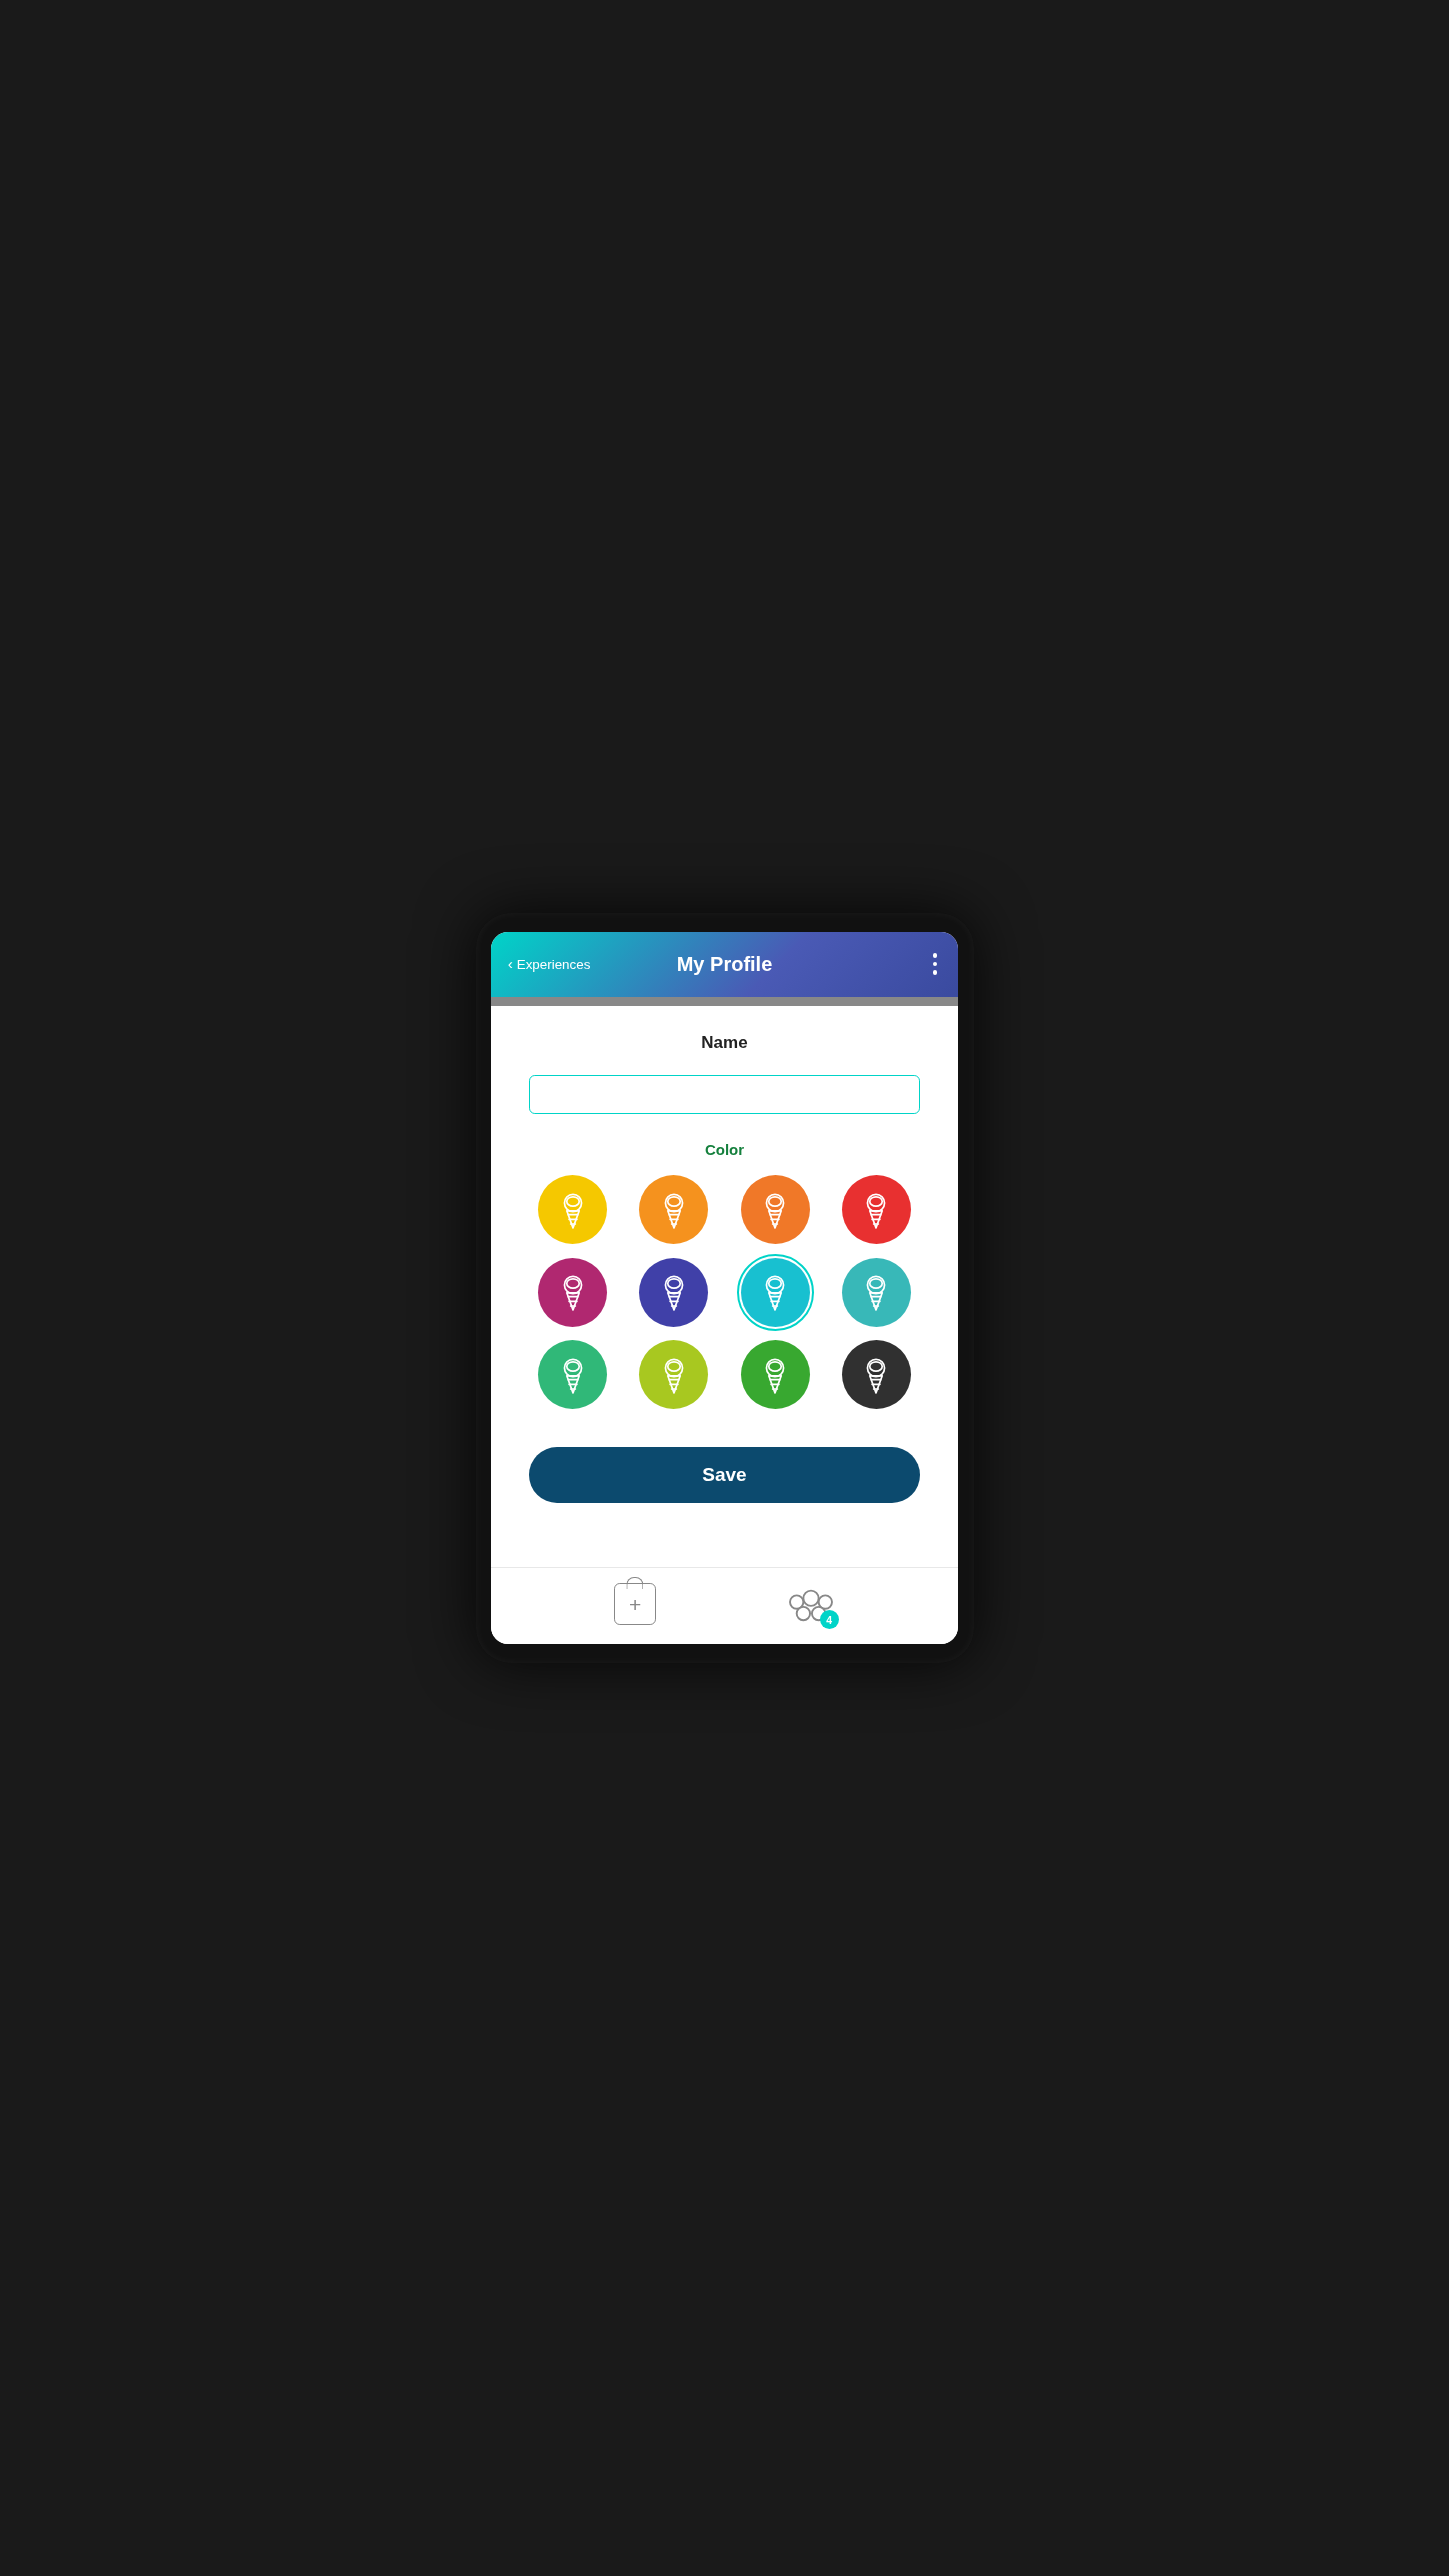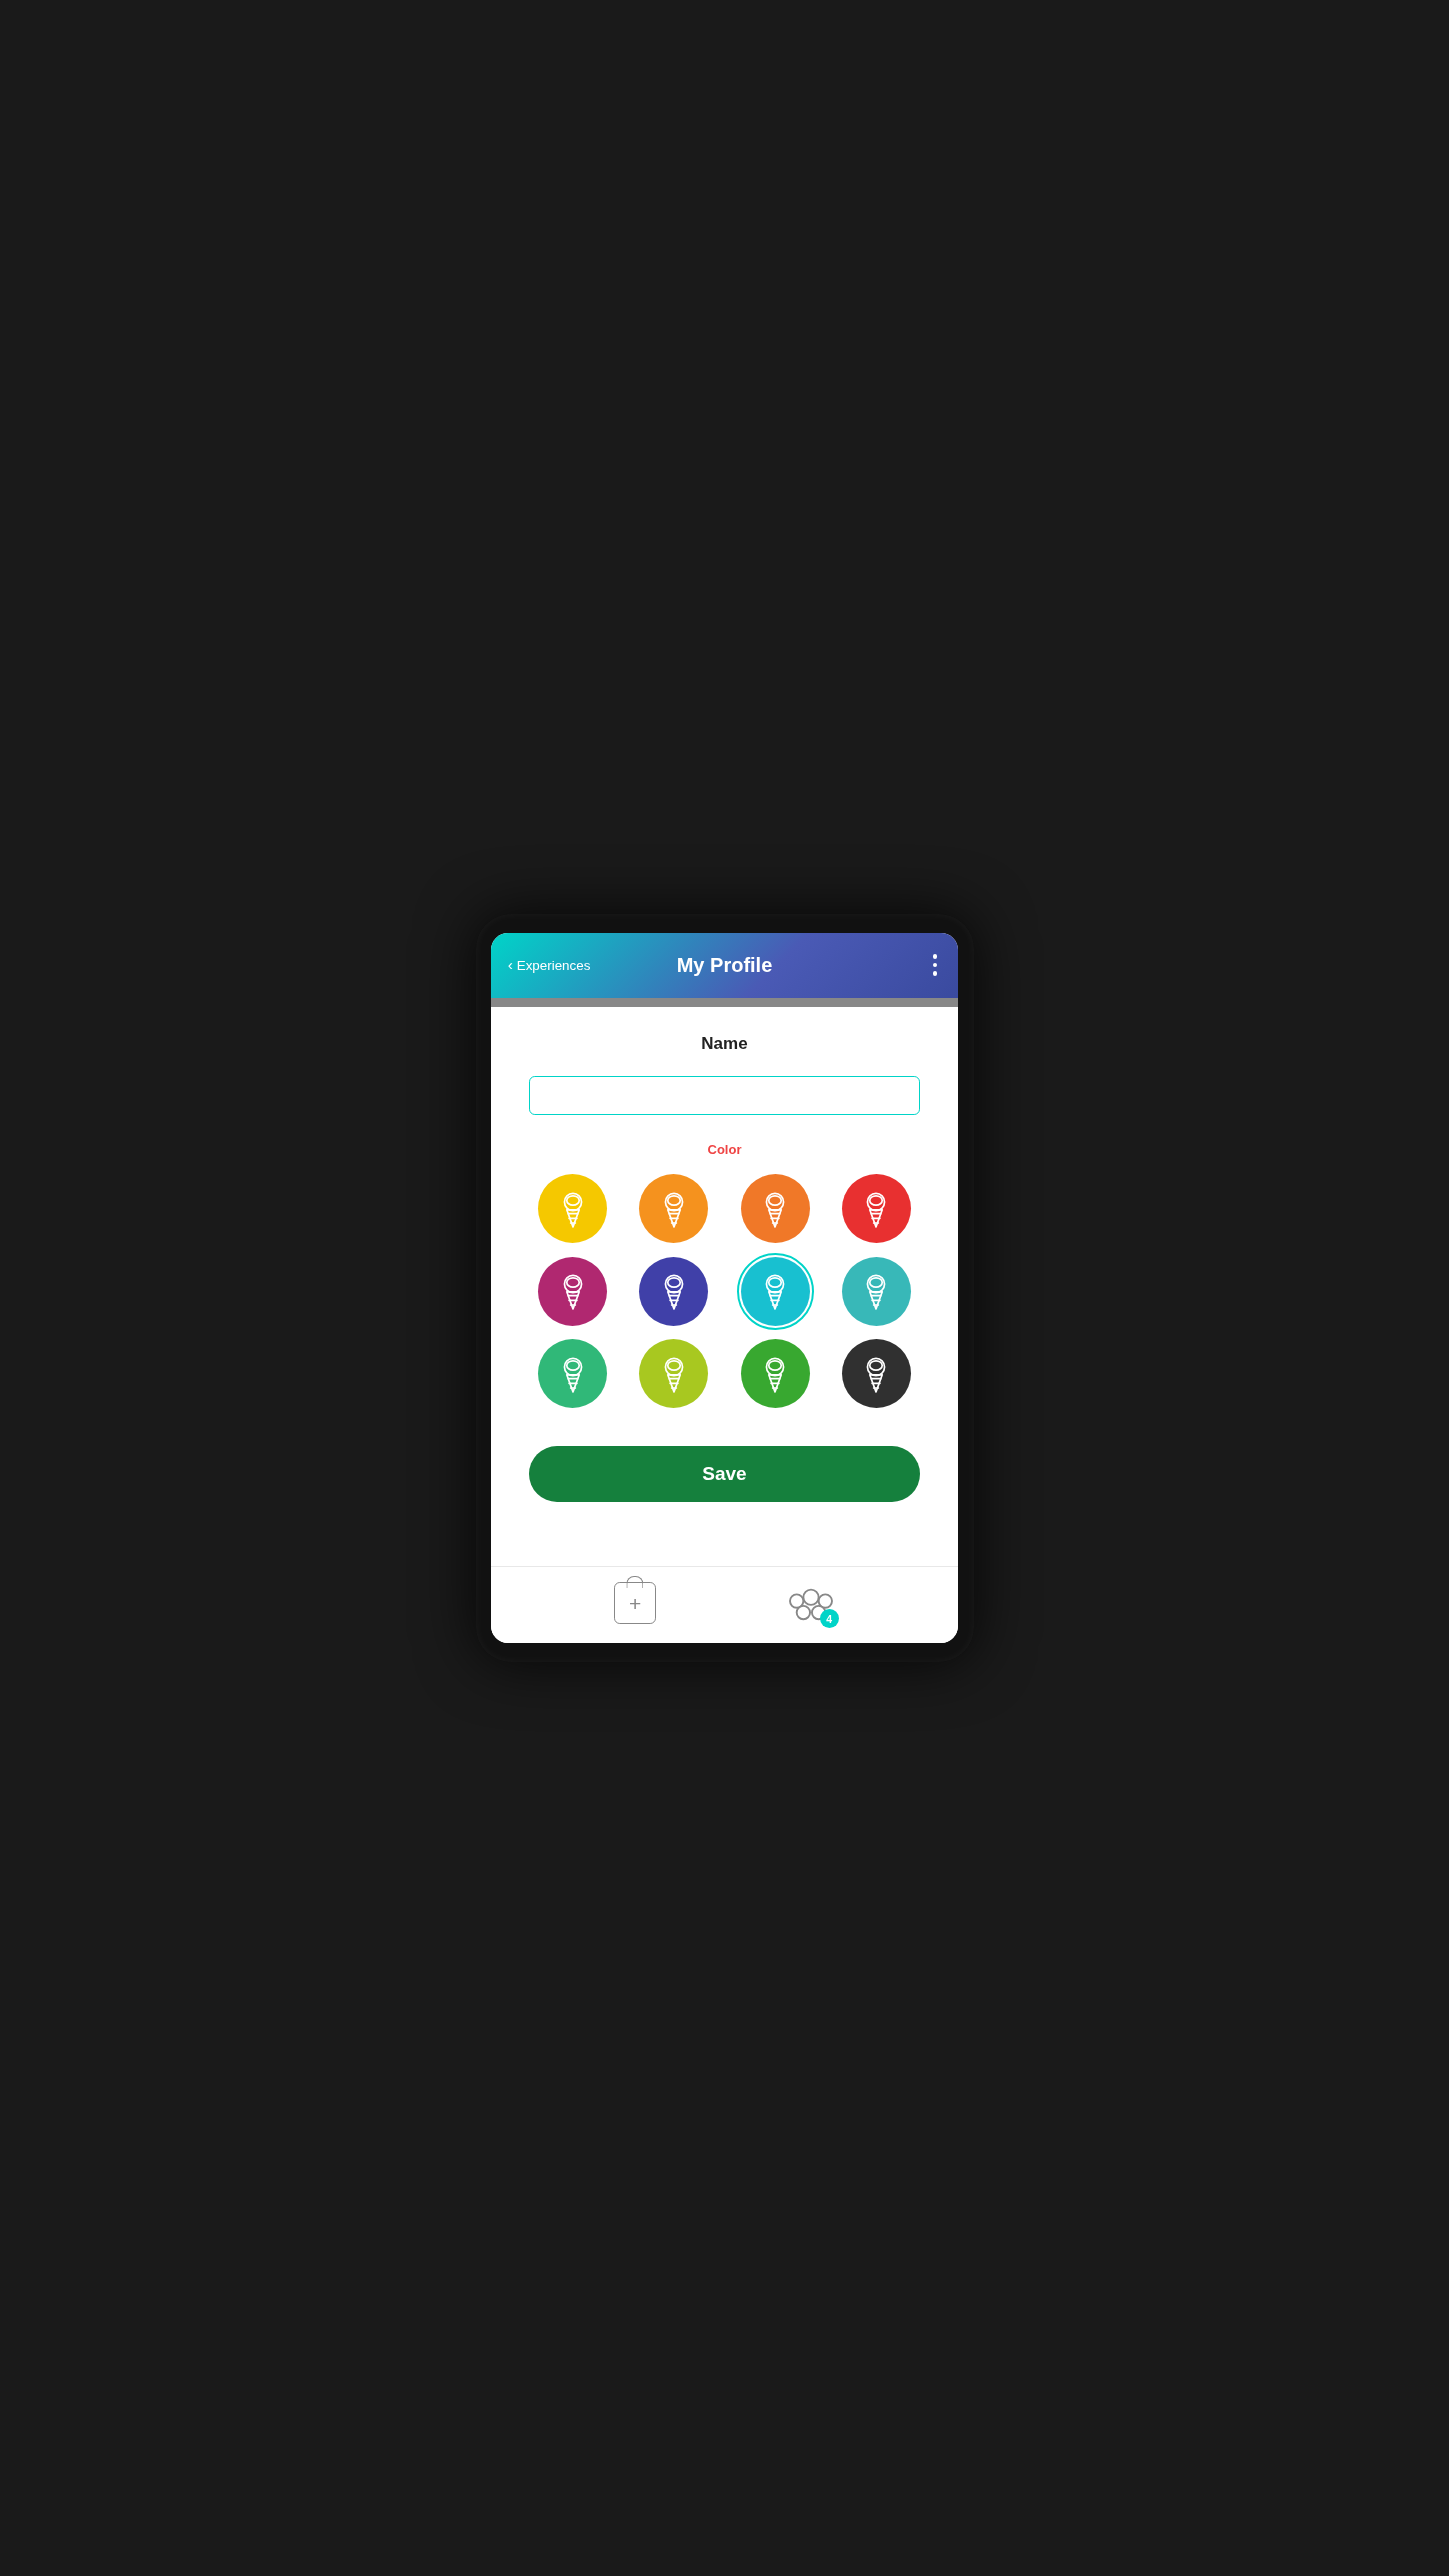--- a/index.html
+++ b/index.html
@@ -103,23 +103,23 @@
       border-radius: 5.8px;
       padding: 9.6px 13.4px;
       font-size: 15.3px;
       outline: none;
       margin-bottom: 27px;
       color: #333;
     }
 
     .color-section-label {
       text-align: center;
-      font-size: 13px;
+      font-size: 15px;
       font-weight: 700;
-      color: #ef4444;
+      color: #15803d;
       margin-bottom: 17px;
     }
 
     .color-grid {
       display: grid;
       grid-template-columns: repeat(4, 1fr);
       gap: 13.4px;
       justify-items: center;
       margin-bottom: 38px;
     }
@@ -141,21 +141,21 @@
       outline-offset: 2.9px;
     }
 
     .ice-cream-icon {
       width: 42px;
       height: 42px;
     }
 
     .save-button {
       width: 100%;
-      background: #15803d;
+      background: #0c4a6e;
       color: white;
       border: none;
       border-radius: 38px;
       padding: 17px;
       font-size: 19px;
       font-weight: 700;
       cursor: pointer;
       margin-bottom: 35px;
     }
 

